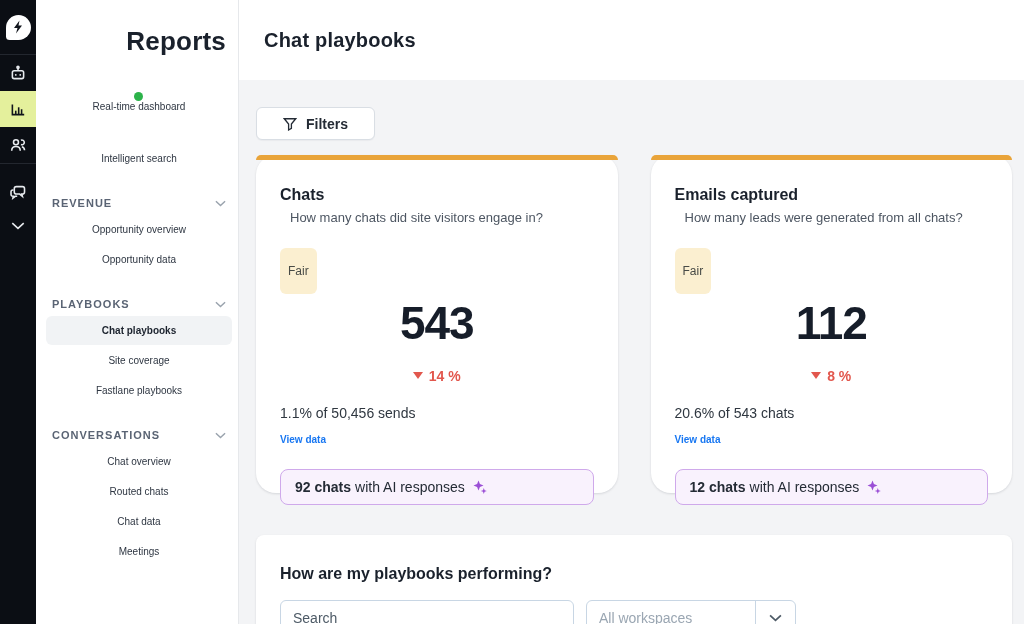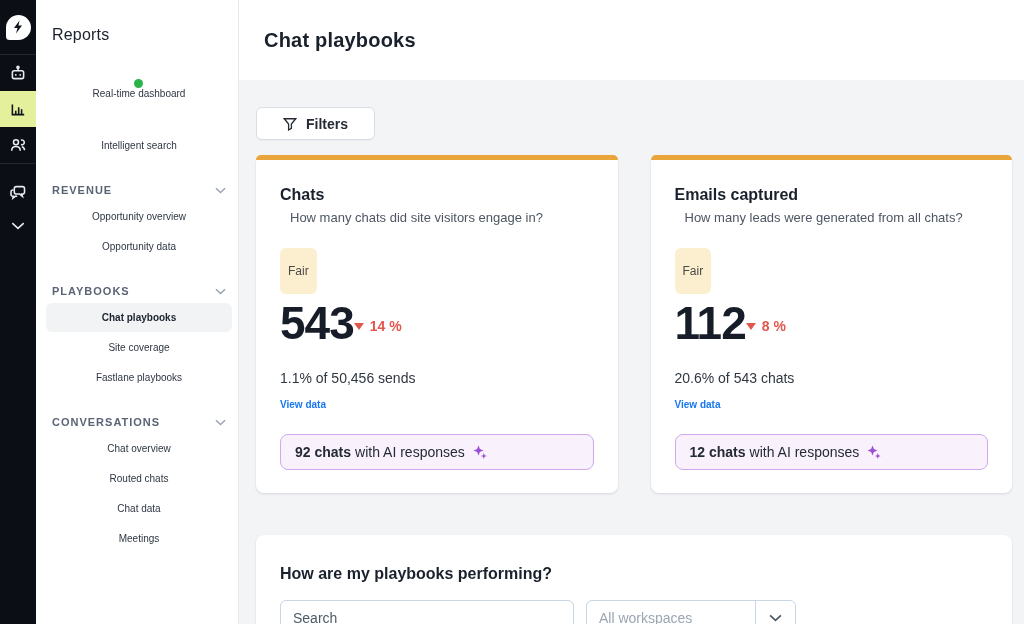--- a/index.html
+++ b/index.html
@@ -13,46 +13,46 @@
   .bubble { width:25px; height:25px; background:#fff; border-radius:13px 13px 13px 4px; display:flex; align-items:center; justify-content:center; }
   .rail-divider { width:36px; height:1px; background:#23272f; }
   .rail-item { width:36px; height:36px; display:flex; align-items:center; justify-content:center; }
   .rail-item svg { stroke:#e7eaee; fill:none; stroke-width:1.4; }
   .rail-item.active { background:#e4f09c; }
   .rail-item.active svg { stroke:#11151c; }
   .rail-item.small { height:32px; }
 
   
   .sidebar { width:203px; flex-shrink:0; background:#fff; border-right:1px solid #e6e8eb; padding:26px 12px 0 16px; overflow:hidden; }
-  .sidebar h1 { font-size:16px; font-weight:400; color:#1a212c; letter-spacing:.2px; }
+  .sidebar h1 { font-size:26px; font-weight:700; color:#1a212c; letter-spacing:.2px;text-align:right; }
   .nav { margin-top:26px; }
   .nav-item { display:flex; align-items:center; font-size:10px; color:#2e3642; padding:9px 6px; margin:0 -6px 1px -6px; border-radius:6px; cursor:pointer;flex-direction:column; }
   .nav-item .dot { width:9px; height:9px; border-radius:50%; background:#2cb34a; margin:0 9px 0 7px; flex-shrink:0; }
   .nav-item.mb { margin-bottom:23px; }
   .nav-item.active { background:#f1f3f5; font-weight:700; color:#1c232e; }
   .sec-header { display:flex; align-items:center; justify-content:space-between; margin:24px 0 6px 0; }
   .sec-header span { font-size:11px; font-weight:700; letter-spacing:1px; color:#5a6474; }
   .sec-header svg { stroke:#9aa3ad; fill:none; stroke-width:1.6; }
 
   
   .main { flex:1; display:flex; flex-direction:column; min-width:0; }
   .main-header { height:80px; background:#fff; display:flex; align-items:center; padding-left:25px; flex-shrink:0; }
   .main-header h2 { font-size:20px; font-weight:700; color:#1a212c; letter-spacing:.2px; }
   .main-body { flex:1; background:#f3f4f6; padding:27px 12px 0 17px; overflow:hidden; }
 
   .filters-btn { display:inline-flex; align-items:center; gap:9px; height:33px; padding:0 26px; background:#fff; border:1px solid #d9dee4; border-radius:6px; font-size:14px; font-weight:700; color:#242b35; cursor:pointer; box-shadow:0 1px 1px rgba(16,24,40,.04); }
   .filters-btn svg { stroke:#242b35; fill:none; stroke-width:1.5; }
 
   .cards { display:flex; gap:33px; margin-top:15px; }
-  .card { width:389px; height:338px; background:#fff; border-radius:8px; position:relative; padding:31px 24px 0 24px; box-shadow:0 1px 2px rgba(16,24,40,.05), 0 1px 3px rgba(16,24,40,.08); }
+  .card { width:389px; height:338px; background:#fff; border-radius:20px; position:relative; padding:31px 24px 0 24px; box-shadow:0 1px 2px rgba(16,24,40,.05), 0 1px 3px rgba(16,24,40,.08); }
   .card::before { content:""; position:absolute; top:0; left:0; right:0; height:5px; background:#e9a43a; border-radius:8px 8px 0 0; }
   .card-title { font-size:16px; font-weight:700; color:#1a212c; }
   .card-sub { font-size:13px; color:#4d5662; margin-top:6px;margin-left:10px; }
   .badge { display:inline-block; margin-top:23px; background:#fbefd0; color:#484b46; font-size:12px; padding:16px 8px; border-radius:6px; }
-  .value-row { display:flex; align-items:center; margin-top:4px; }
+  .value-row { display:flex; align-items:center; gap:13px; margin-top:4px;flex-direction:column; }
   .big-value { font-size:46px; font-weight:800; color:#161d29; letter-spacing:-1px; line-height:1.1; }
   .delta { display:flex; align-items:center; gap:6px; color:#e2574d; font-size:14px; font-weight:600; margin-top:6px; }
   .tri-down { width:0; height:0; border-left:5px solid transparent; border-right:5px solid transparent; border-top:7px solid #e2574d; }
   .context { font-size:14px; color:#2f3740; margin-top:21px; }
   .view-link { display:inline-block; font-size:10px; font-weight:700; color:#1877f2; margin-top:13px; cursor:pointer; }
   .ai-pill { margin-top:22px; display:flex; align-items:center; border:1px solid #cfa9eb; background:#f9f2fd; border-radius:8px; padding:9px 14px; font-size:14px; color:#242b35; }
   .ai-pill b { font-weight:700; margin-right:4px; }
   .ai-pill .sparkle { margin-left:7px; display:inline-flex; }
 
   .perf-card { margin-top:42px; margin-right:0; background:#fff; border-radius:8px 8px 0 0; padding:30px 24px 24px 24px; height:140px; box-shadow:0 1px 2px rgba(16,24,40,.05), 0 1px 3px rgba(16,24,40,.08); }

